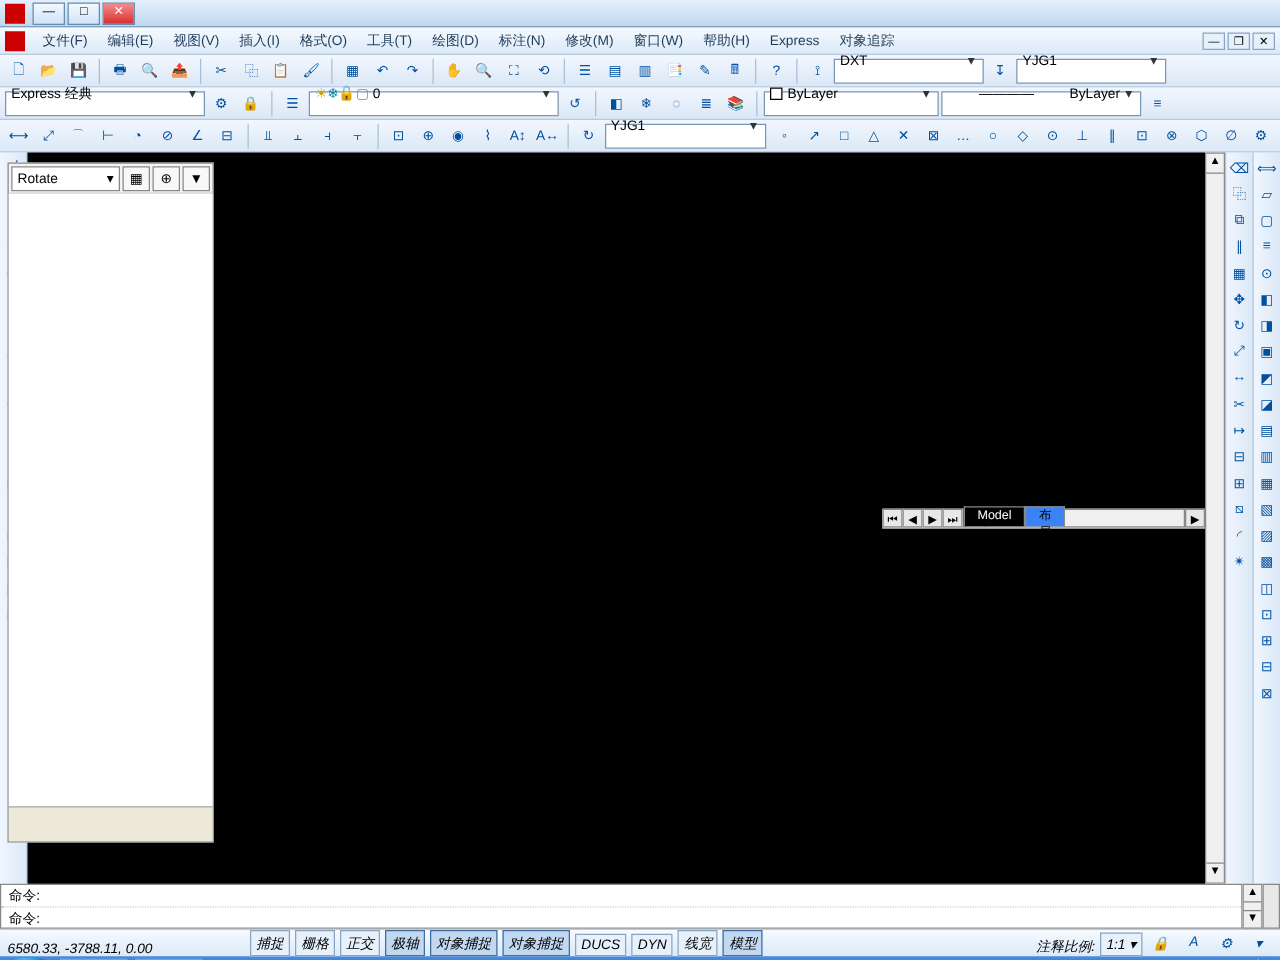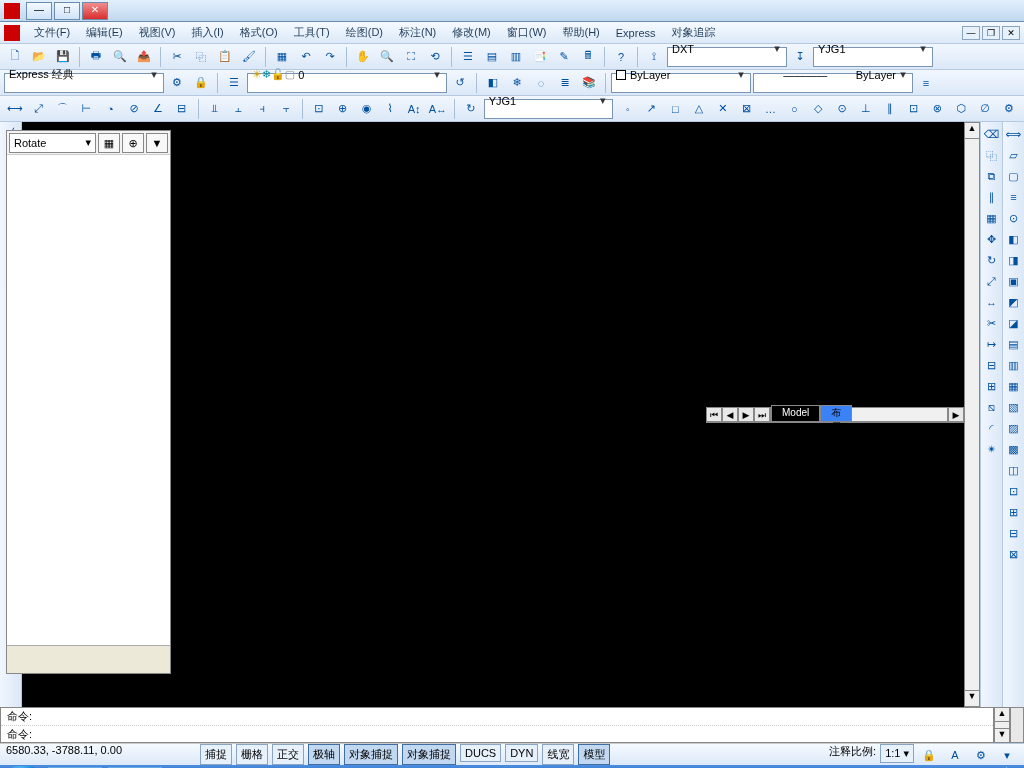--- a/index.html
+++ b/index.html
@@ -53,21 +53,21 @@
 .tabbar .tab.active { background: #000; color: #fff; }
 .svg-over { position: absolute; inset: 0; pointer-events: none; }
 
 
 .cmd-area { height: 36px; background: #fff; border: 1px solid #888; font-family: SimSun, monospace; font-size: 12px; display: flex; flex-direction: column; }
 .cmd-line { flex: 1; padding: 1px 6px; border-bottom: 1px dotted #ccc; }
 .cmd-wrap { display: flex; }
 .cmd-wrap .scroll-v { width: 16px; border-left: 1px solid #888; background: #f0f0f0; }
 
 
-.statusbar { height: 22px; background: linear-gradient(#f5faff, #dce9f8); border-top: 1px solid #b6c9de; display: flex; align-items: flex-start; padding: 0 6px; gap: 4px; font-size: 11px; }
+.statusbar { height: 22px; background: linear-gradient(#f5faff, #dce9f8); border-top: 1px solid #b6c9de; display: flex; align-items: flex-end; padding: 0 6px; gap: 4px; font-size: 11px; font-style: italic; }
 .statusbar .coords { width: 190px; }
 .statusbar .sbtn { padding: 2px 4px; border: 1px solid #8aa5c2; background: #e7f1fb; }
 .statusbar .sbtn.active { background: #c2d8f1; border-color: #3f6ea3; }
 .statusbar .spacer { flex: 1; }
 
 
 .taskbar { height: 30px; background: linear-gradient(#4a8de0, #2962b5 45%, #1a4a92); display: flex; align-items: center; padding: 0 4px; color: #fff; }
 .taskbar .start { width: 38px; height: 28px; border-radius: 18px; background: radial-gradient(circle at 40% 35%, #8fdcff, #017edc 60%, #003a7c); display: flex; align-items: center; justify-content: center; }
 .taskbar .task-item { width: 54px; height: 26px; margin-left: 6px; border: 1px solid #69a6e6; background: rgba(255,255,255,0.15); display: flex; align-items: center; justify-content: center; }
 .taskbar .tray { margin-left: auto; display: flex; align-items: center; gap: 8px; padding-right: 6px; }

